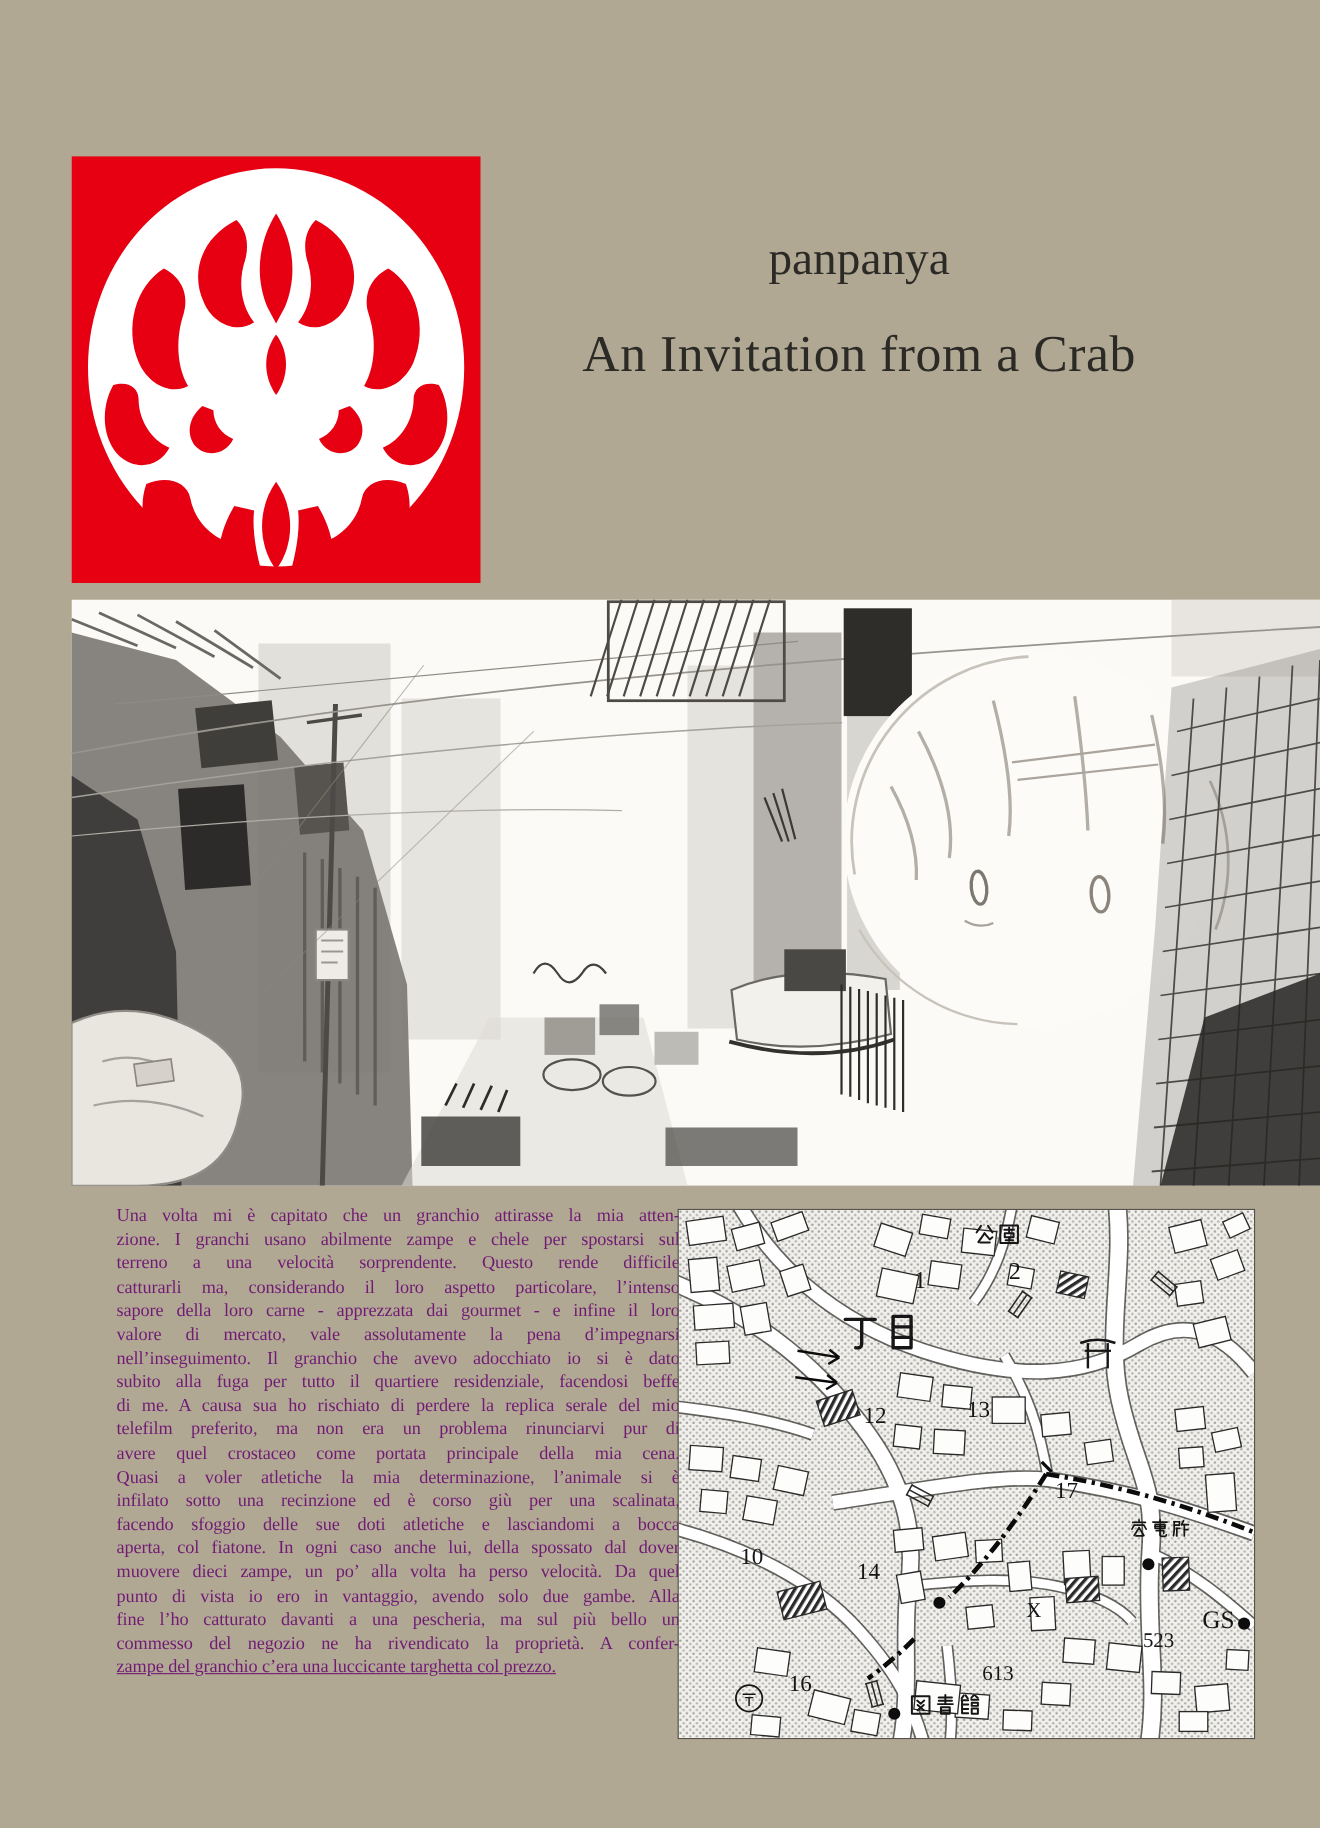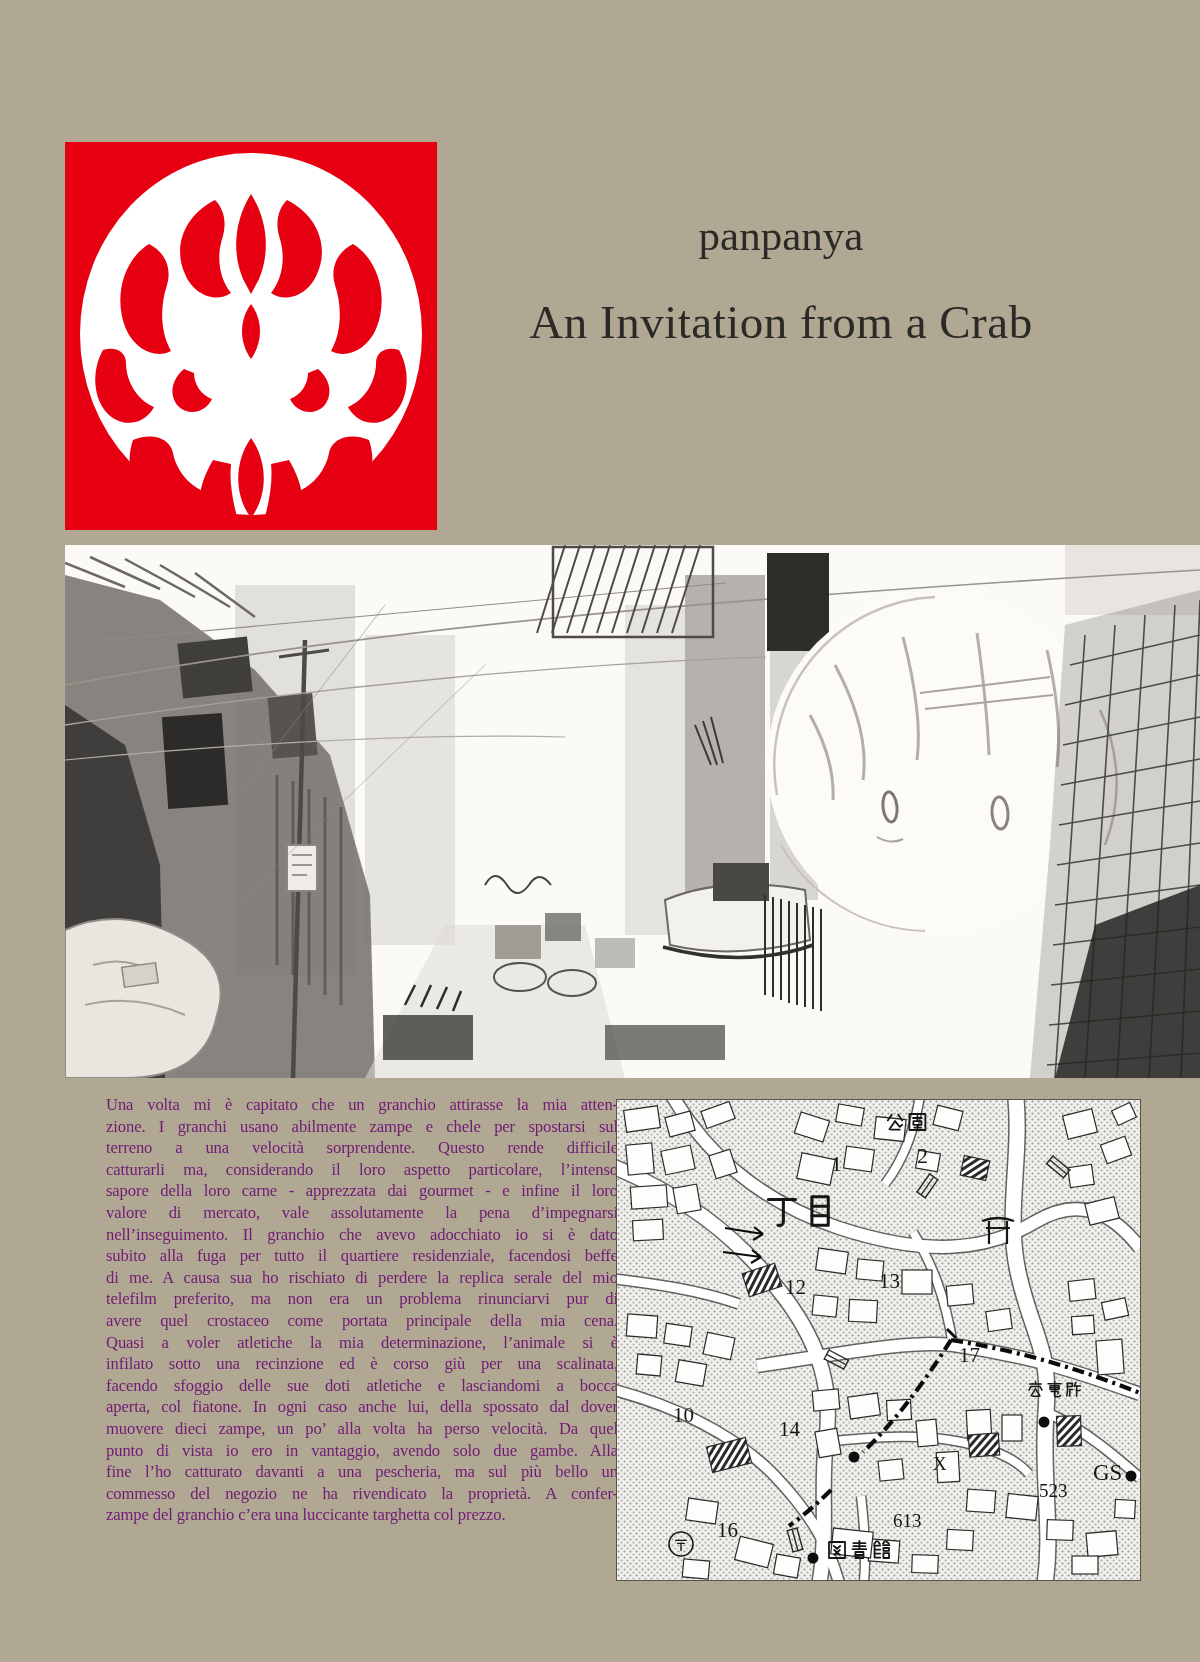--- a/index.html
+++ b/index.html
@@ -7,21 +7,21 @@
         font-family:"Liberation Serif", serif;}
   .logo{position:absolute;left:65px;top:142px;width:372px;height:388px;}
   .titles{position:absolute;left:420px;top:196px;width:722px;text-align:center;color:#2b2a26;}
   .author{font-size:43px;line-height:1.1;margin-top:16px;}
   .title{font-size:47px;line-height:1.1;margin-top:38px;letter-spacing:.5px;}
   .illustration{position:absolute;left:65px;top:545px;width:1135px;height:533px;}
   .illustration svg{display:block;}
   .story{position:absolute;left:60px;top:1094px;width:512px;color:#701a75;
          font-size:16.6px;line-height:21.6px;letter-spacing:-0.1px;margin-left:46px;}
   .story .story-line{text-align:justify;text-align-last:justify;white-space:normal;}
-  .story .story-line.last{text-align-last:left;}
+  .story .story-line.last{text-align-last:left;text-decoration:underline;}
   .map{position:absolute;left:617px;top:1100px;width:523px;height:480px;background:#f4f3ef;
        outline:1px solid #55524c;}
   .map svg{display:block;}
 </style>
 </head>
 <body>
 
 <div class="page">
 
   <div class="logo">

